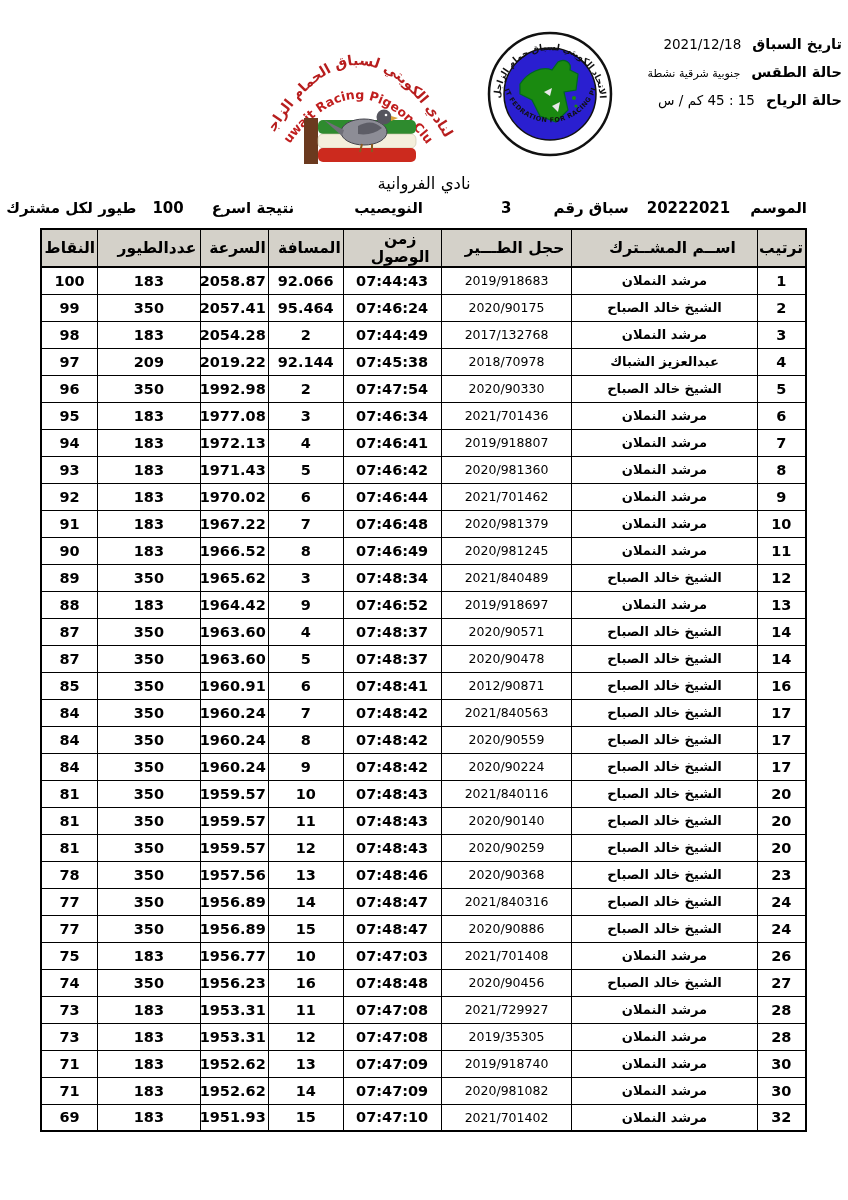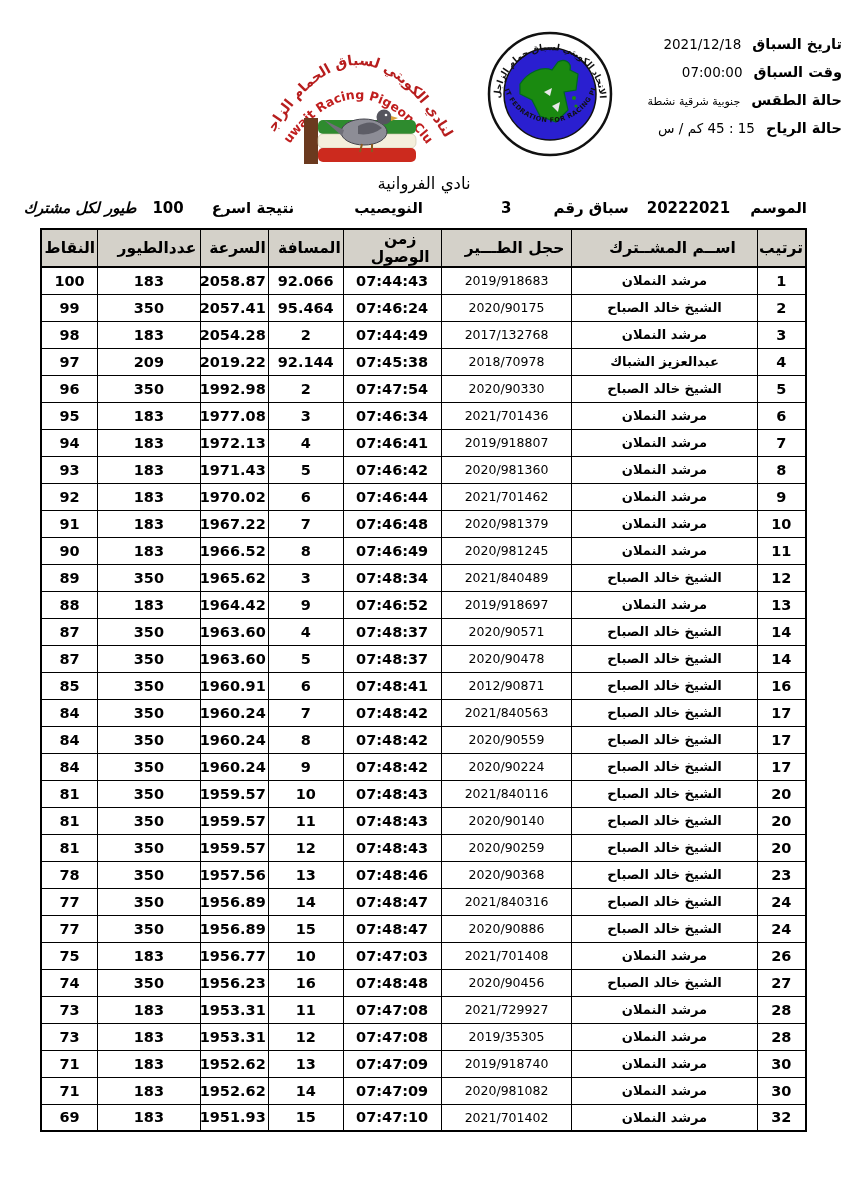--- a/index.html
+++ b/index.html
@@ -45,24 +45,20 @@
 <body>
 
 <div class="page">
 
   <div class="top">
 
     <div class="info-right">
       <div class="row">
         <span class="lbl">تاريخ السباق</span>
         <span class="val">2021/12/18</span>
-      </div>
-      <div class="row">
-        <span class="lbl">وقت السباق</span>
-        <span class="val">07:00:00</span>
       </div>
       <div class="row">
         <span class="lbl">حالة الطقس</span>
         <span class="val small">جنوبية شرقية نشطة</span>
       </div>
       <div class="row">
         <span class="lbl">حالة الرياح</span>
         <span class="val">15 : 45 كم / س</span>
       </div>
     </div>
@@ -122,21 +118,21 @@
   <div class="club-title">نادي الفروانية</div>
 
   <div class="season-row">
     <span style="margin-left:20px;">الموسم</span>
     <span style="margin-left:18px;">20222021</span>
     <span style="margin-left:42px;">سباق رقم</span>
     <span style="margin-left:78px;">3</span>
     <span style="margin-left:60px;">النويصيب</span>
     <span style="margin-left:28px;">نتيجة اسرع</span>
     <span style="margin-left:16px;">100</span>
-    <span style="margin-left:10px;font-style:italic;">طيور لكل مشترك</span>
+    <span style="margin-left:10px;">طيور لكل مشترك</span>
 
   </div>
 
   <div class="results">
     <table>
       <colgroup>
         <col class="w-rank">
           <col class="w-name">
           <col class="w-ring">
           <col class="w-arrival">

